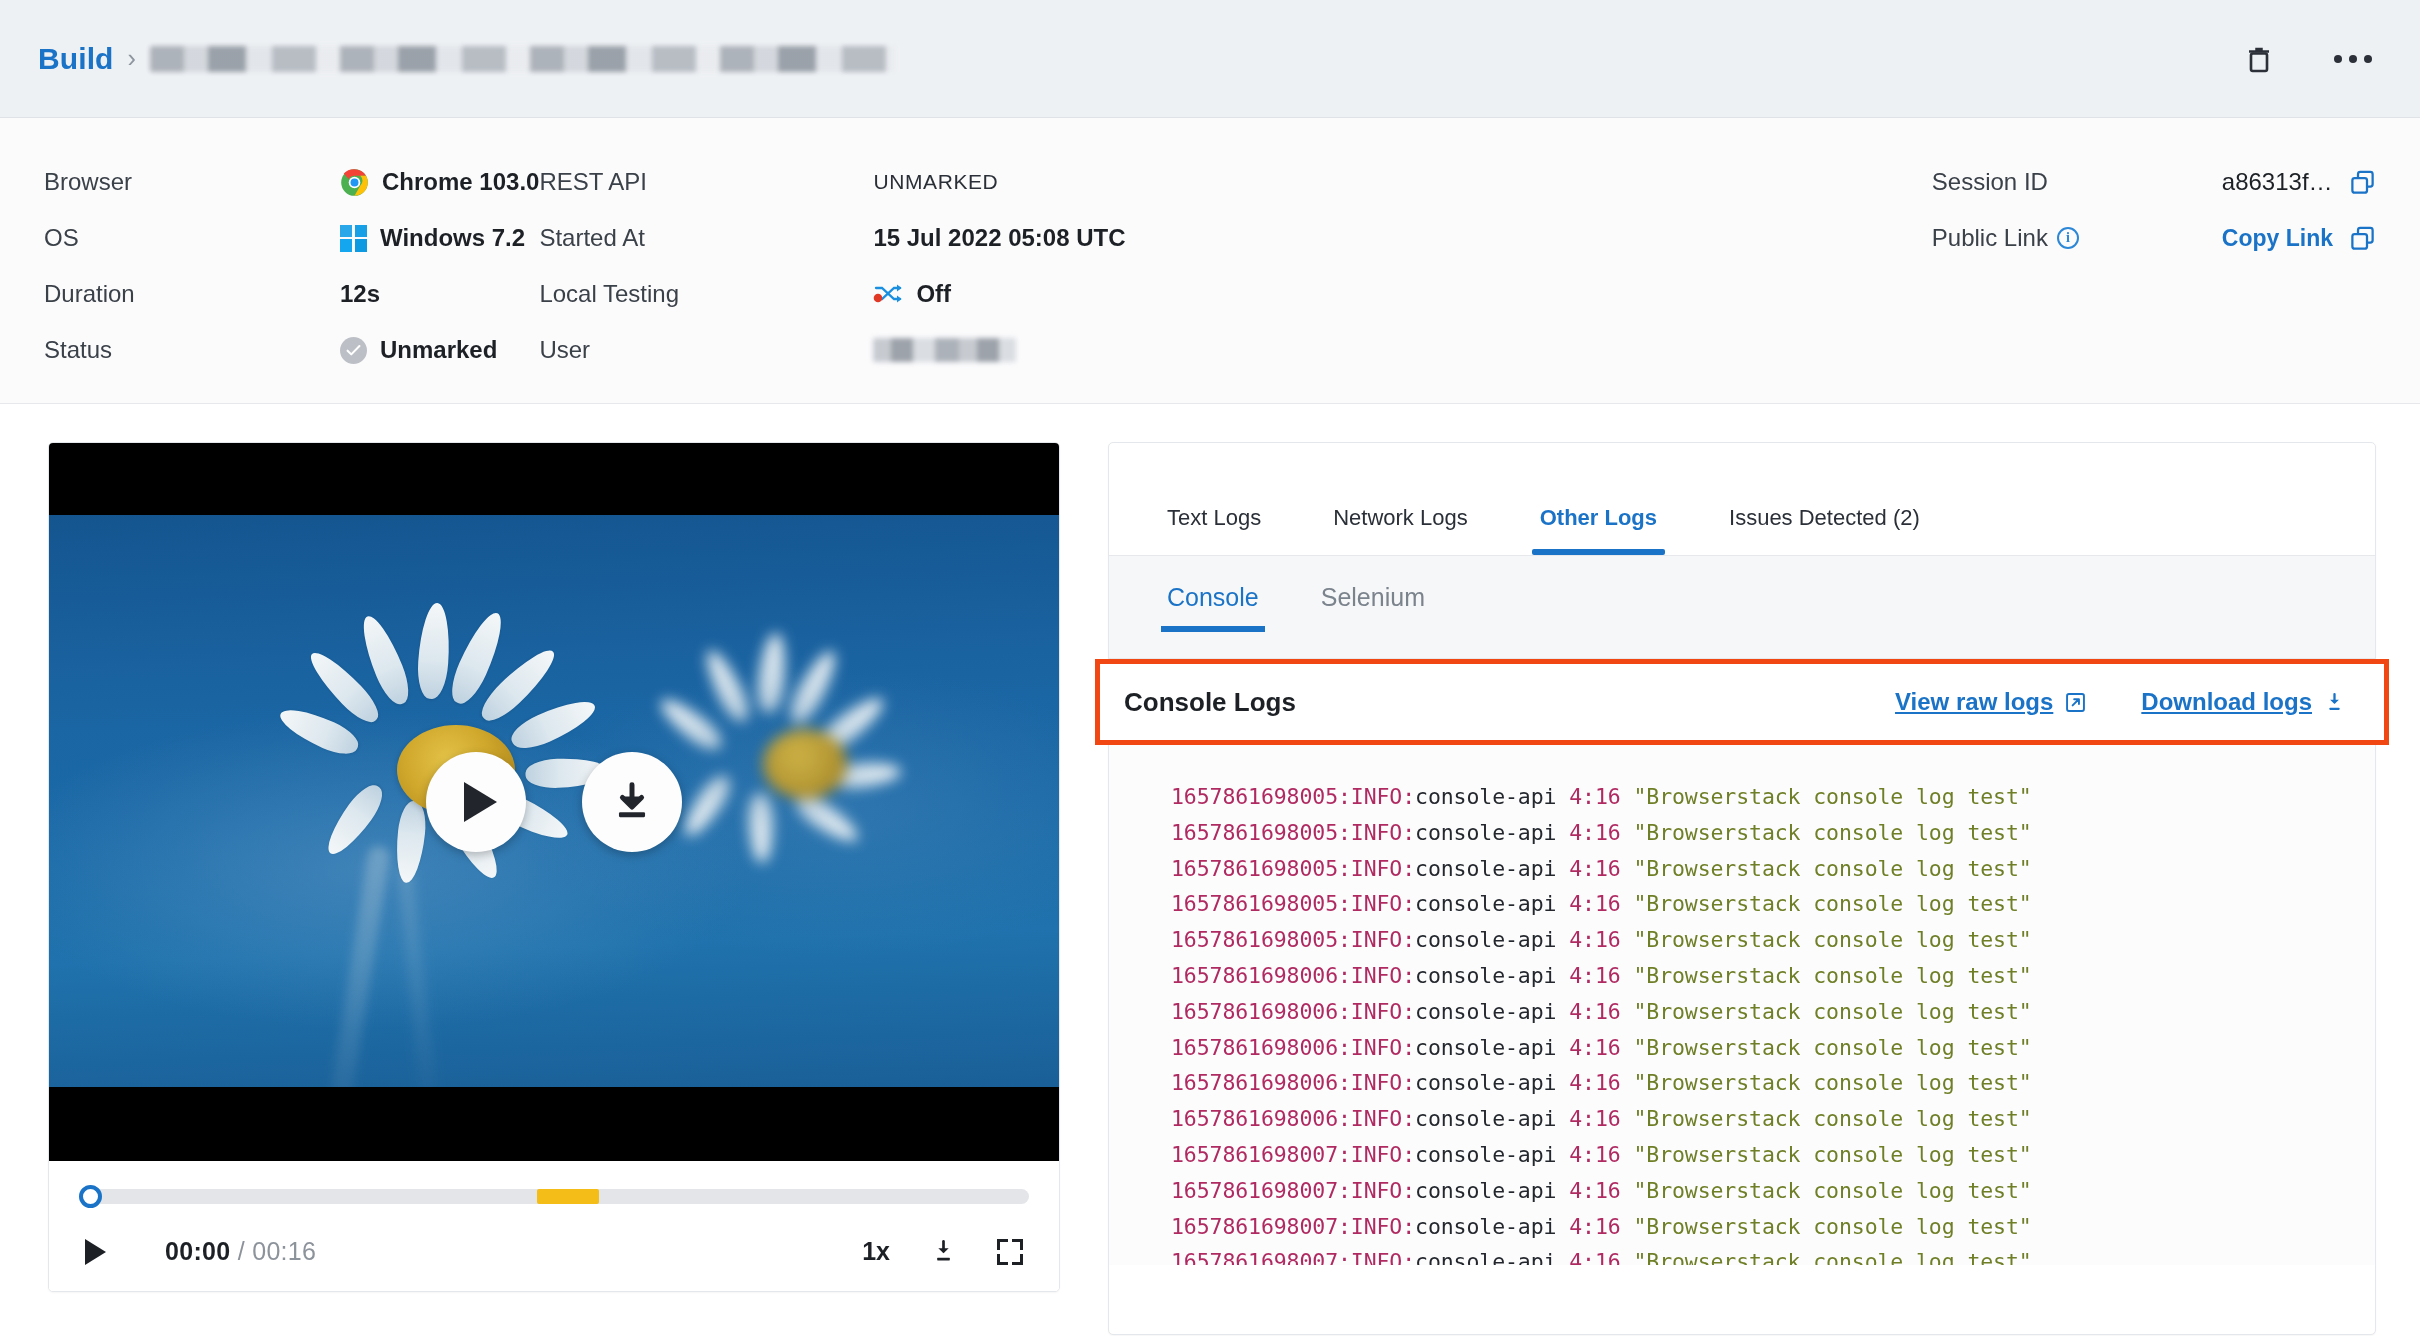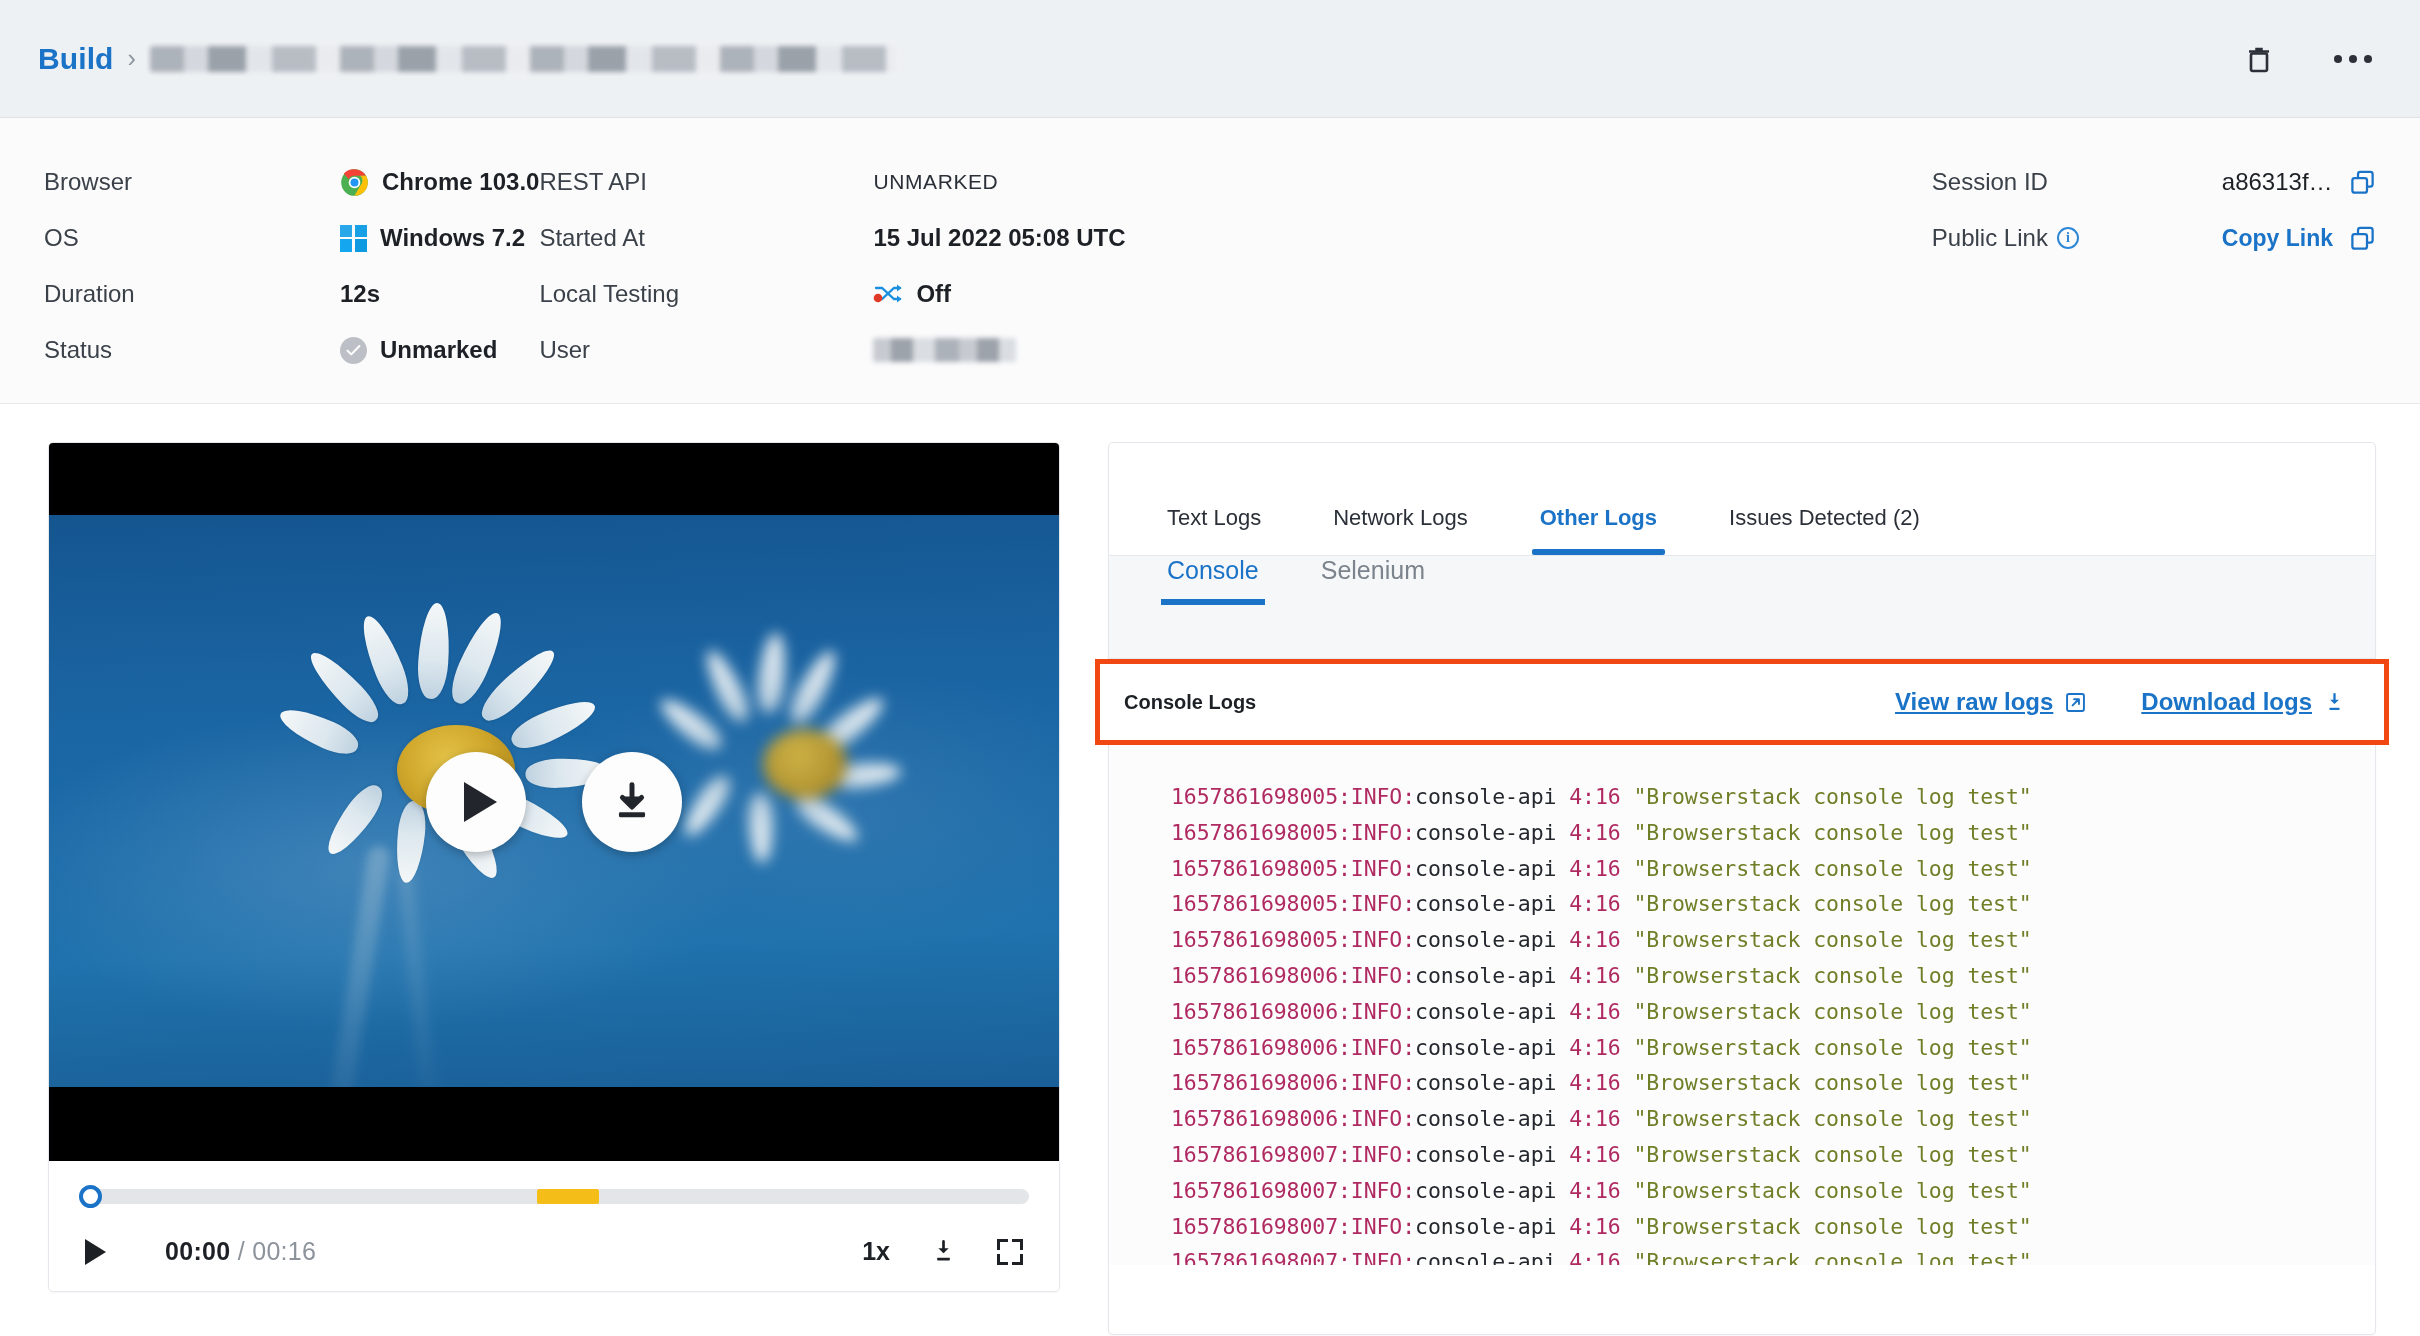--- a/index.html
+++ b/index.html
@@ -278,21 +278,21 @@
     cursor: pointer;
     position: relative;
     white-space: nowrap;
   }
   .tab.active { color: #1a73c7; font-weight: 700; }
   .tab.active::after {
     content: ""; position: absolute; left: -8px; right: -8px; bottom: 0;
     height: 6px; background: #1a73c7; border-radius: 2px;
   }
   .subtabs {
-    display: flex; align-items: flex-start;
+    display: flex; align-items: center;
     height: 104px;
     background: #f6f7f8;
     border-top: 1px solid #e6e8ec;
     border-bottom: 1px solid #e6e8ec;
     padding-left: 58px;
   }
   .subtab {
     font-size: 25px; color: #7b838d; padding-bottom: 20px; margin-right: 62px;
     cursor: pointer; position: relative; white-space: nowrap;
   }
@@ -306,21 +306,21 @@
     position: absolute;
     left: -14px; right: -14px;
     top: 216px;
     height: 86px;
     border: 5px solid #f04713;
     background: #fff;
     display: flex; align-items: center;
     padding: 0 38px 0 24px;
     z-index: 4;
   }
-  .logs-title { font-size: 20px; font-weight: 700; color: #1d2126; }
+  .logs-title { font-size: 26px; font-weight: 700; color: #1d2126; }
   .logs-actions { margin-left: auto; display: flex; align-items: center; gap: 54px; }
   .logs-action {
     color: #1a73c7; font-size: 24px; font-weight: 700;
     display: flex; align-items: center; gap: 11px; cursor: pointer;
   }
   .logs-action span { text-decoration: underline; }
 
   .log-body {
     margin-top: 86px;
     padding: 34px 0 0 62px;

